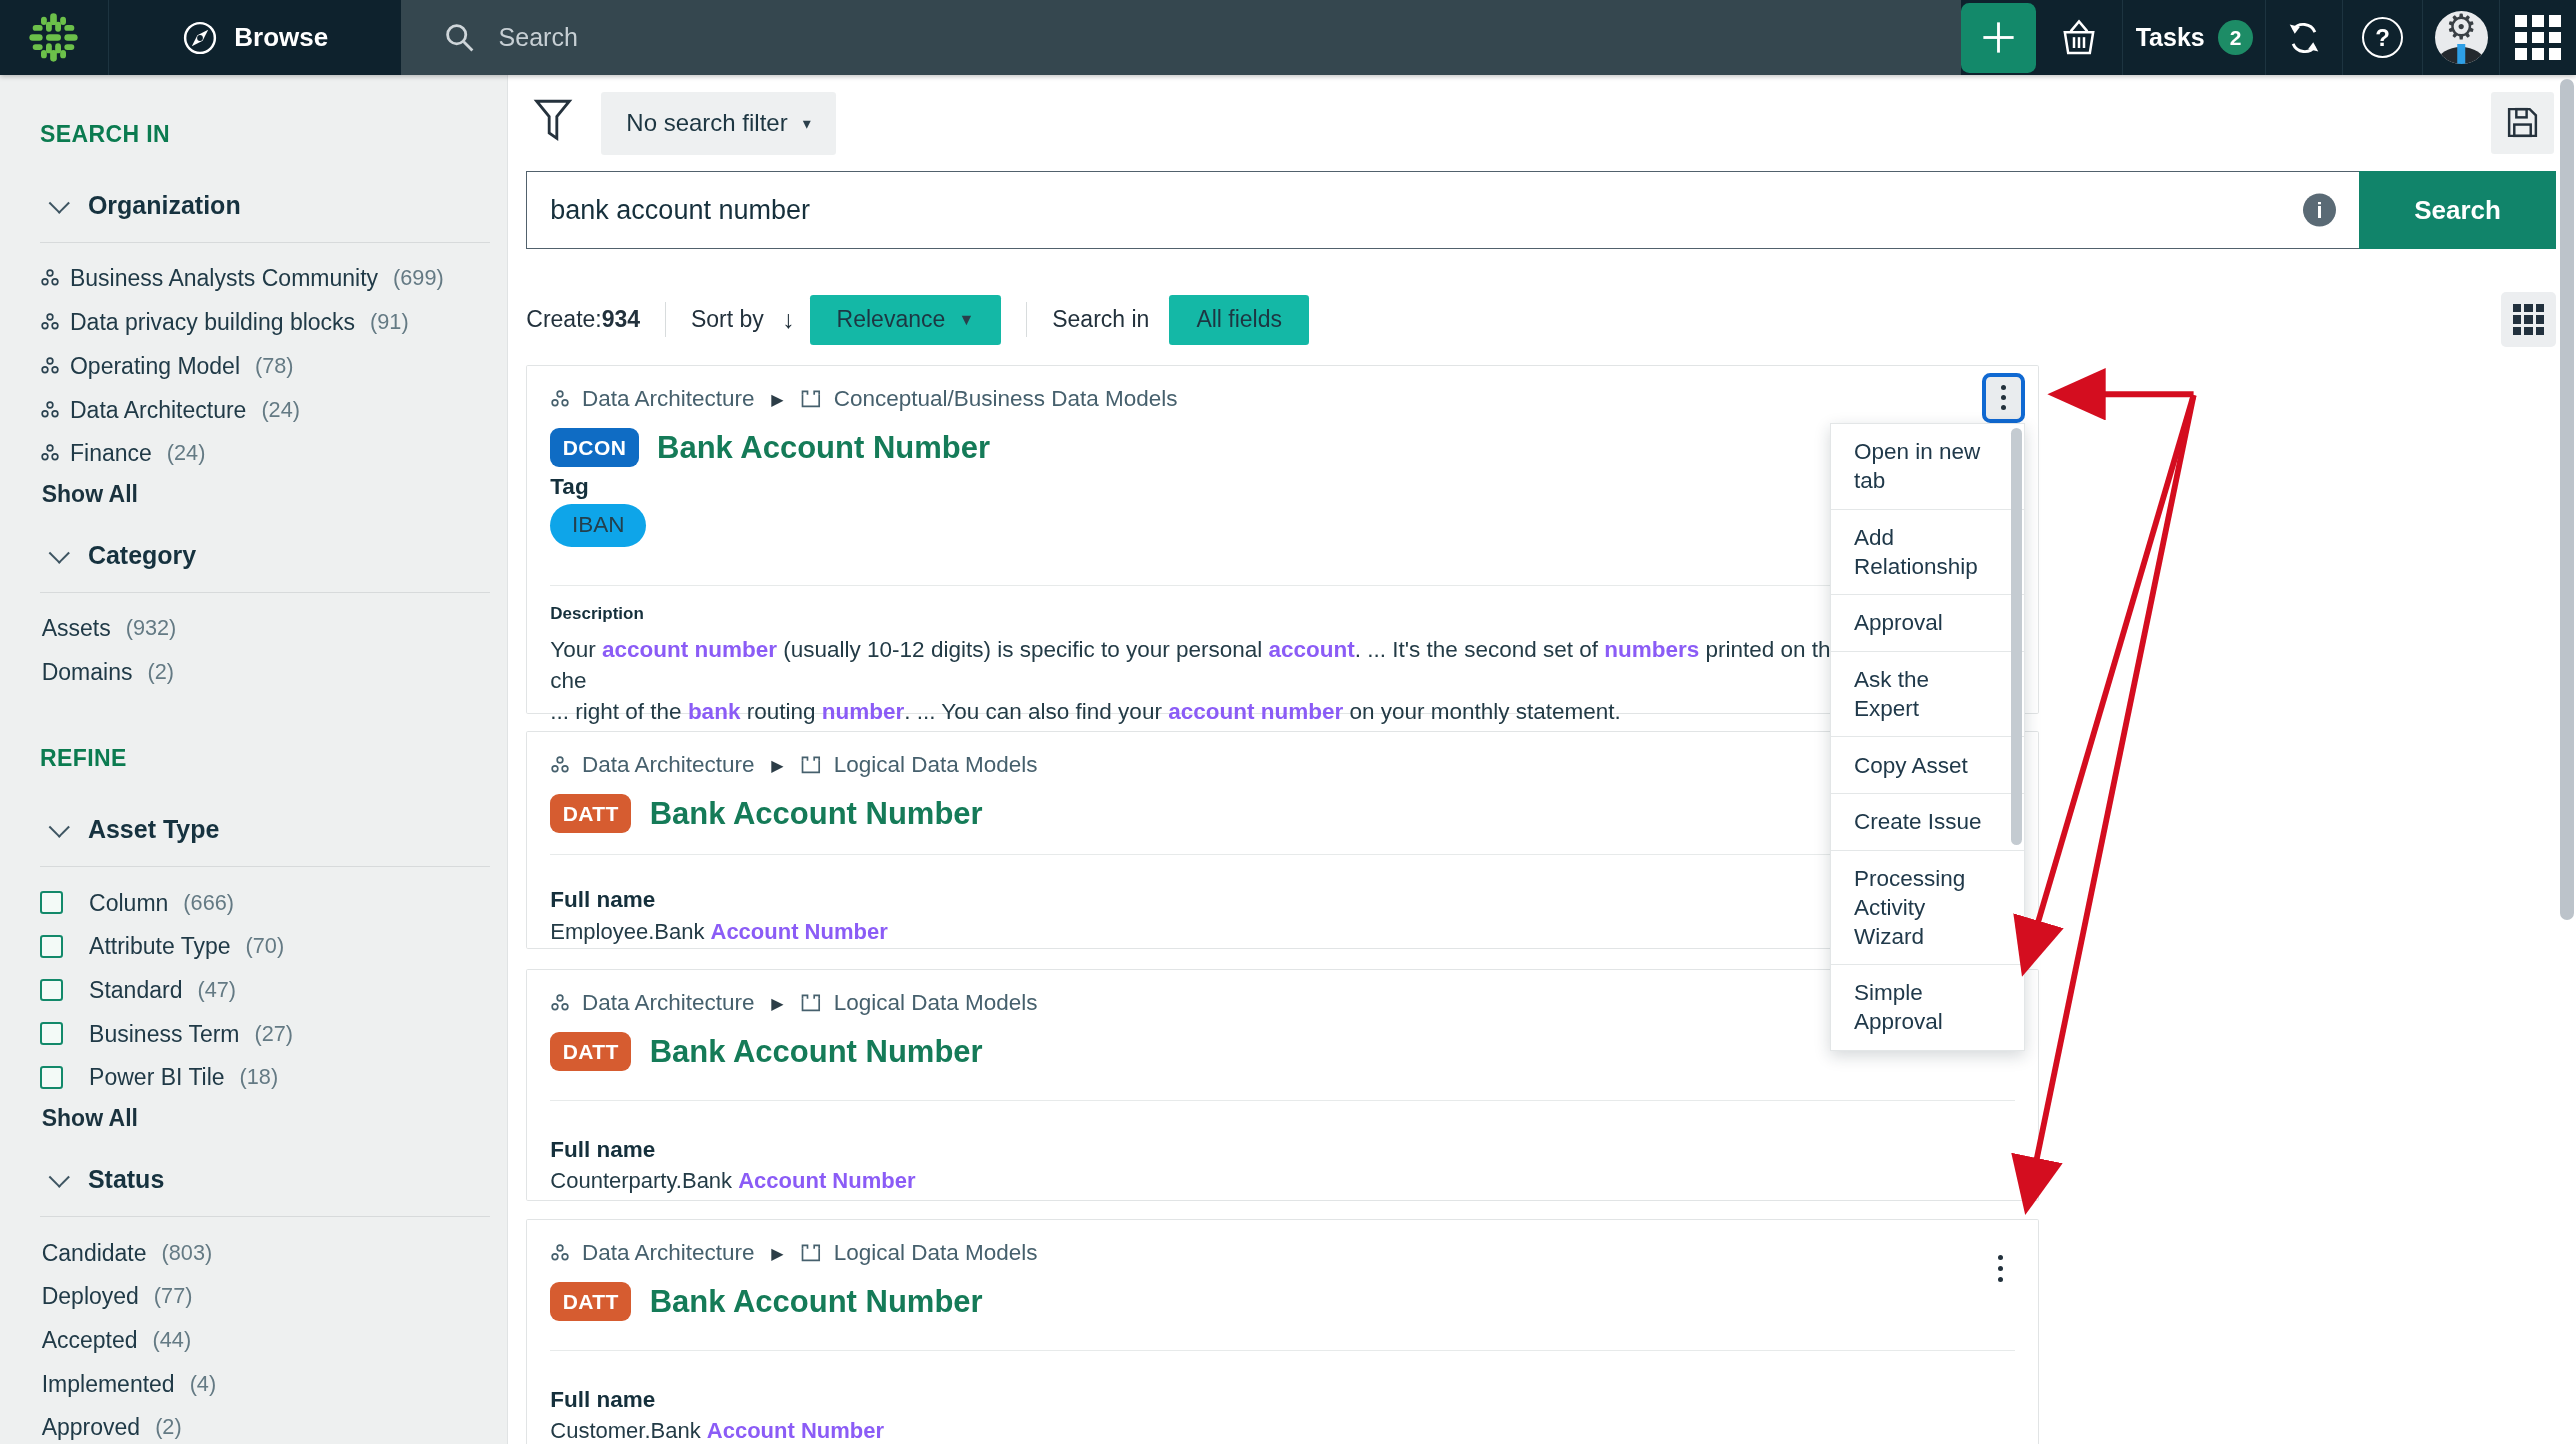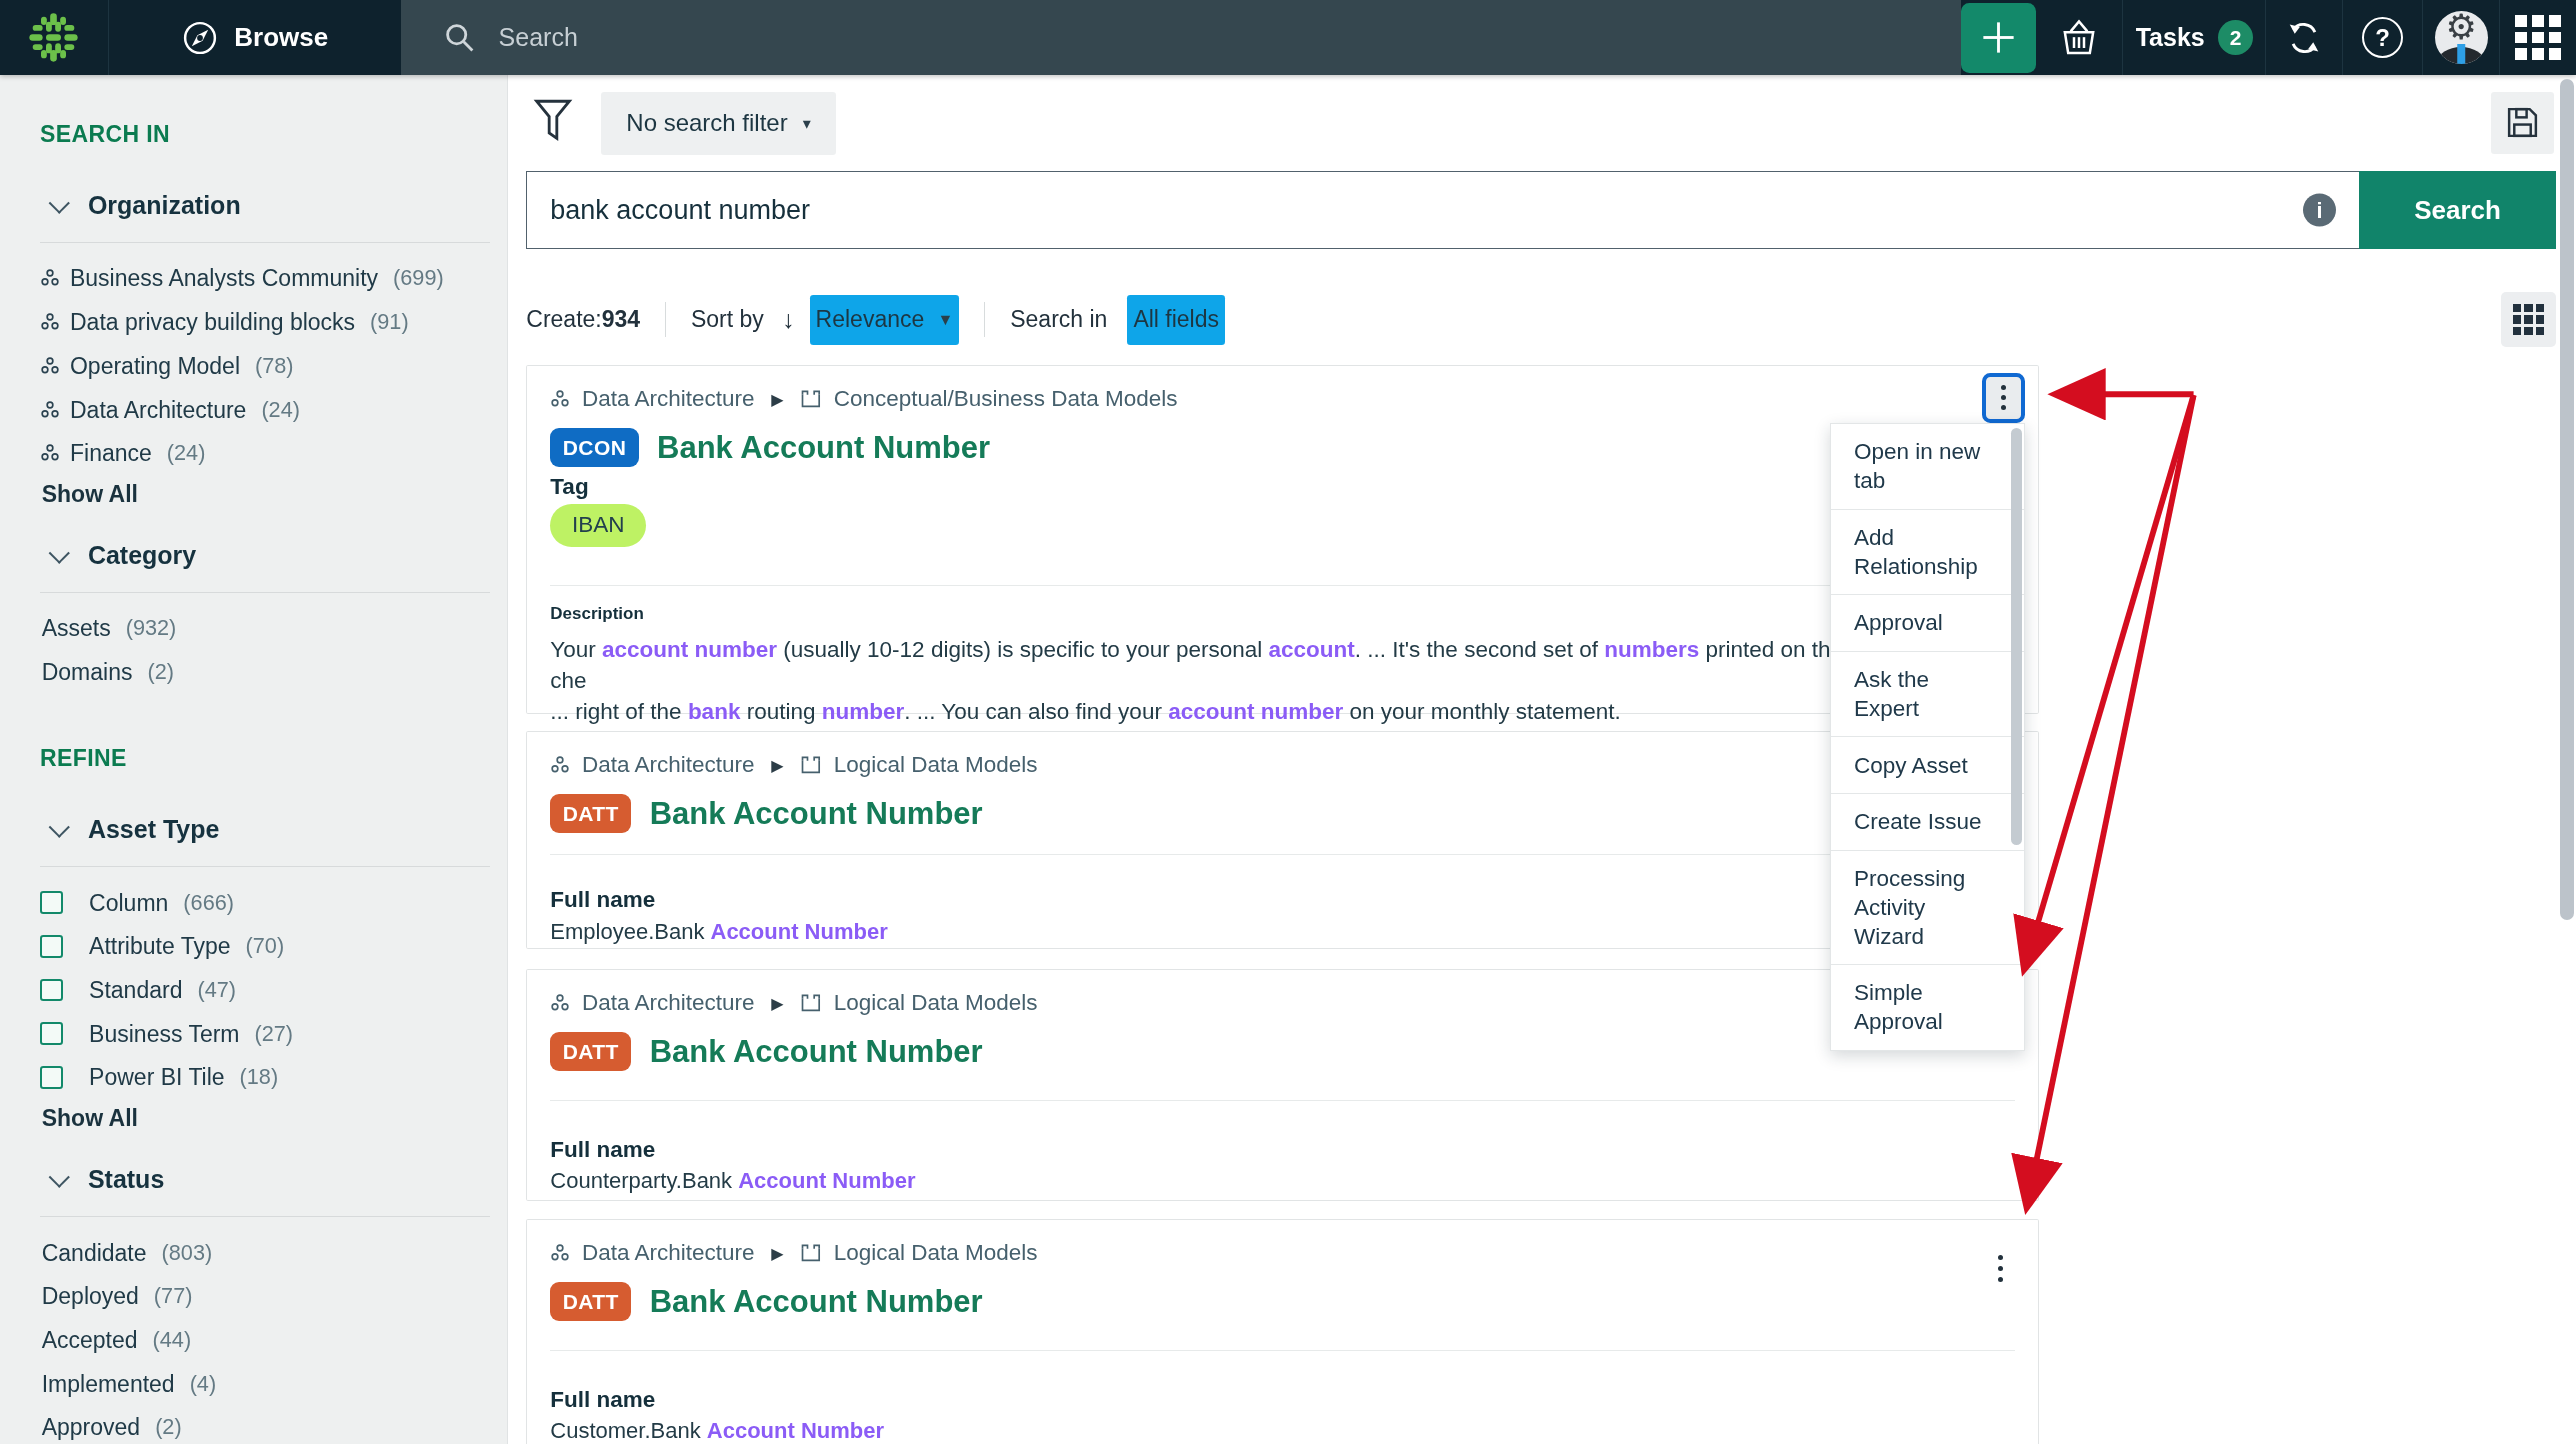--- a/index.html
+++ b/index.html
@@ -75,40 +75,40 @@
     font-size:27px;color:#16303c;padding:0 75px 0 23px;font-family:inherit;outline:none;}
   .info-ic{position:absolute;right:23px;top:50%;transform:translateY(-50%);width:33px;height:33px;
     border-radius:50%;background:#5a6a75;color:#fff;font-size:21.7px;font-weight:700;display:flex;
     align-items:center;justify-content:center;cursor:pointer;font-style:normal;}
   .search-btn{width:197px;height:78px;background:#11846a;color:#fff;border:none;font-size:26px;
     font-weight:700;cursor:pointer;font-family:inherit;}
 
   .results-row{position:absolute;left:18.3px;top:218px;right:20px;height:53px;display:flex;align-items:center;font-size:23px;color:#22313c;}
   .vdiv{width:0.8px;height:35px;background:#d8dcdd;margin:0 25px;}
   .sort-arrow{font-weight:700;font-size:25px;margin:0 15px 0 18.3px;color:#22313c;}
-  .chip-btn{background:#0ea5e9;border:none;border-radius:3.3px;height:50px;padding:0 6px;font-size:23px;
+  .chip-btn{background:#14b8a6;border:none;border-radius:3.3px;height:50px;padding:0 27px;font-size:23px;
     color:#1d3642;display:inline-flex;align-items:center;gap:13.3px;cursor:pointer;font-family:inherit;}
   .grid-view-btn{margin-left:auto;width:55px;height:55px;background:#eceef0;border:none;border-radius:5px;
     display:flex;align-items:center;justify-content:center;cursor:pointer;}
   .grid9d{display:grid;grid-template-columns:repeat(3,8.3px);grid-gap:3.3px;}
   .grid9d span{width:8.3px;height:8.3px;background:#22313e;}
   .bold{font-weight:700;}
 
   
   .card{position:absolute;left:18.3px;width:1513px;background:#fff;border:1.7px solid #e1e4e5;
     box-sizing:border-box;border-radius:1.7px;}
   .crumb{position:absolute;left:23px;top:20px;display:flex;align-items:center;gap:11.7px;
     font-size:22.5px;color:#46606d;}
   .crumb .sep{font-size:16px;color:#2c3d47;margin:0 5px;}
   .crumb .seg{cursor:pointer;}
   .title-row{position:absolute;left:23px;top:62px;display:flex;align-items:center;gap:18.3px;}
   .badge{color:#fff;font-size:21px;font-weight:700;padding:7.5px 12.5px;border-radius:9px;letter-spacing:0.4px;}
   .res-title{font-size:31px;font-weight:700;color:#157b58;text-decoration:none;cursor:pointer;}
   .card-label{position:absolute;left:23px;font-size:22.5px;font-weight:700;color:#15303c;}
-  .tag-pill{position:absolute;left:23px;top:138px;background:#bef264;border-radius:832px;
+  .tag-pill{position:absolute;left:23px;top:138px;background:#0ea5e9;border-radius:832px;
     padding:8.3px 21.7px;font-size:22.5px;color:#23404d;cursor:pointer;}
   .card-divider{position:absolute;left:23px;right:23px;height:0.8px;background:#e7eaea;}
   .desc{position:absolute;left:23px;top:243px;right:16.7px;font-size:22.5px;line-height:31px;color:#233b46;margin:0;}
   .hl{color:#8b5cf6;font-weight:700;}
   .fullname-val{position:absolute;left:23px;font-size:22px;color:#233b46;}
   .kebab-focused{position:absolute;top:6.7px;right:13.3px;width:43px;height:50px;background:#e9ecee;
     border:4.2px solid #1069d2;border-radius:8.3px;display:flex;flex-direction:column;align-items:center;
     justify-content:center;gap:5px;cursor:pointer;box-sizing:border-box;}
   .kebab-focused i,.kebab-dots i{width:5px;height:5px;border-radius:50%;background:#22313c;display:block;}
   .kebab-dots{position:absolute;top:30px;right:30px;display:flex;flex-direction:column;gap:5.8px;

